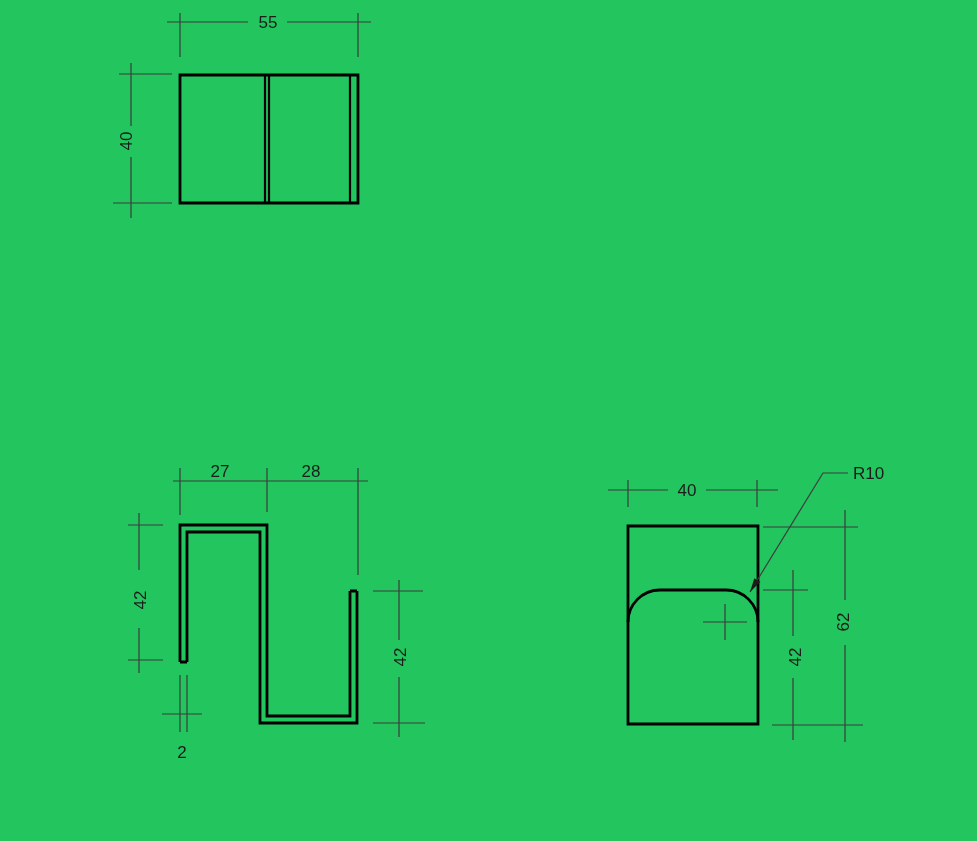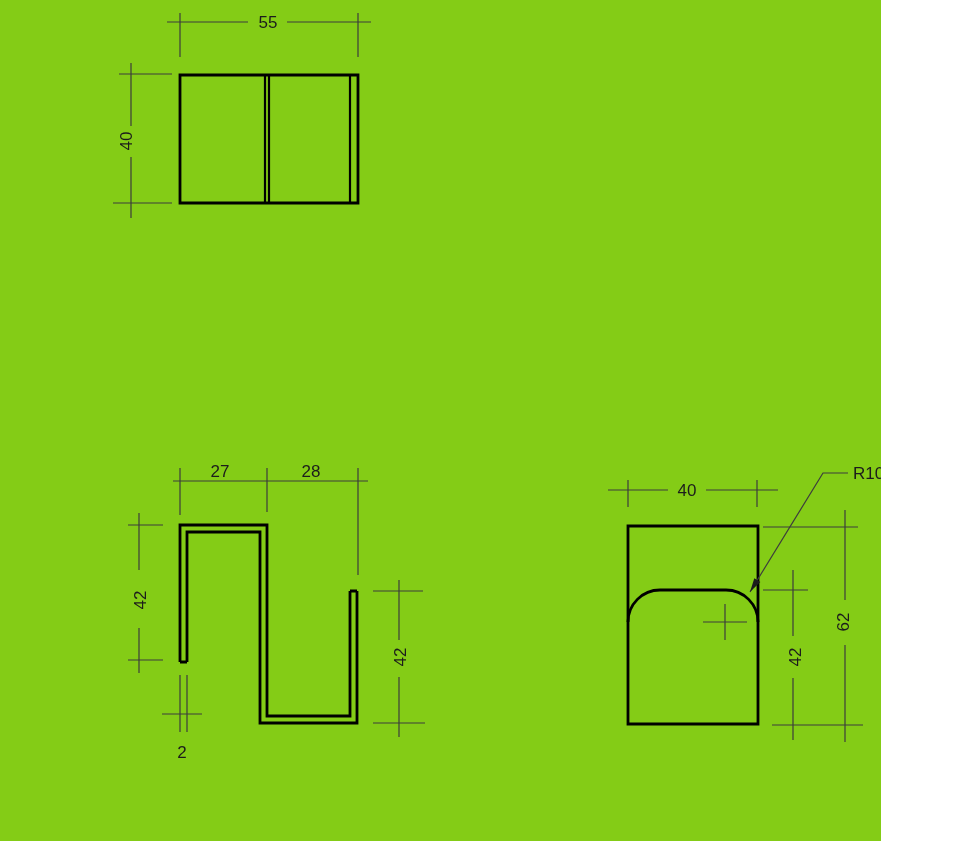--- a/index.html
+++ b/index.html
@@ -2,23 +2,23 @@
 <html><head>
 <meta charset="utf-8">
 <style>
   html, body {
     margin: 0;
     padding: 0;
     background: #ffffff;
   }
   .canvas {
     position: relative;
-    width: 881px;
+    width: 977px;
     height: 841px;
-    background: #84cc16;
+    background: #22c55e;
     overflow: hidden;
   }
   svg {
     display: block;
     width: 977px;
     height: 841px;
   }
   .part-line {
     stroke: #000000;
     stroke-width: 2.8;

